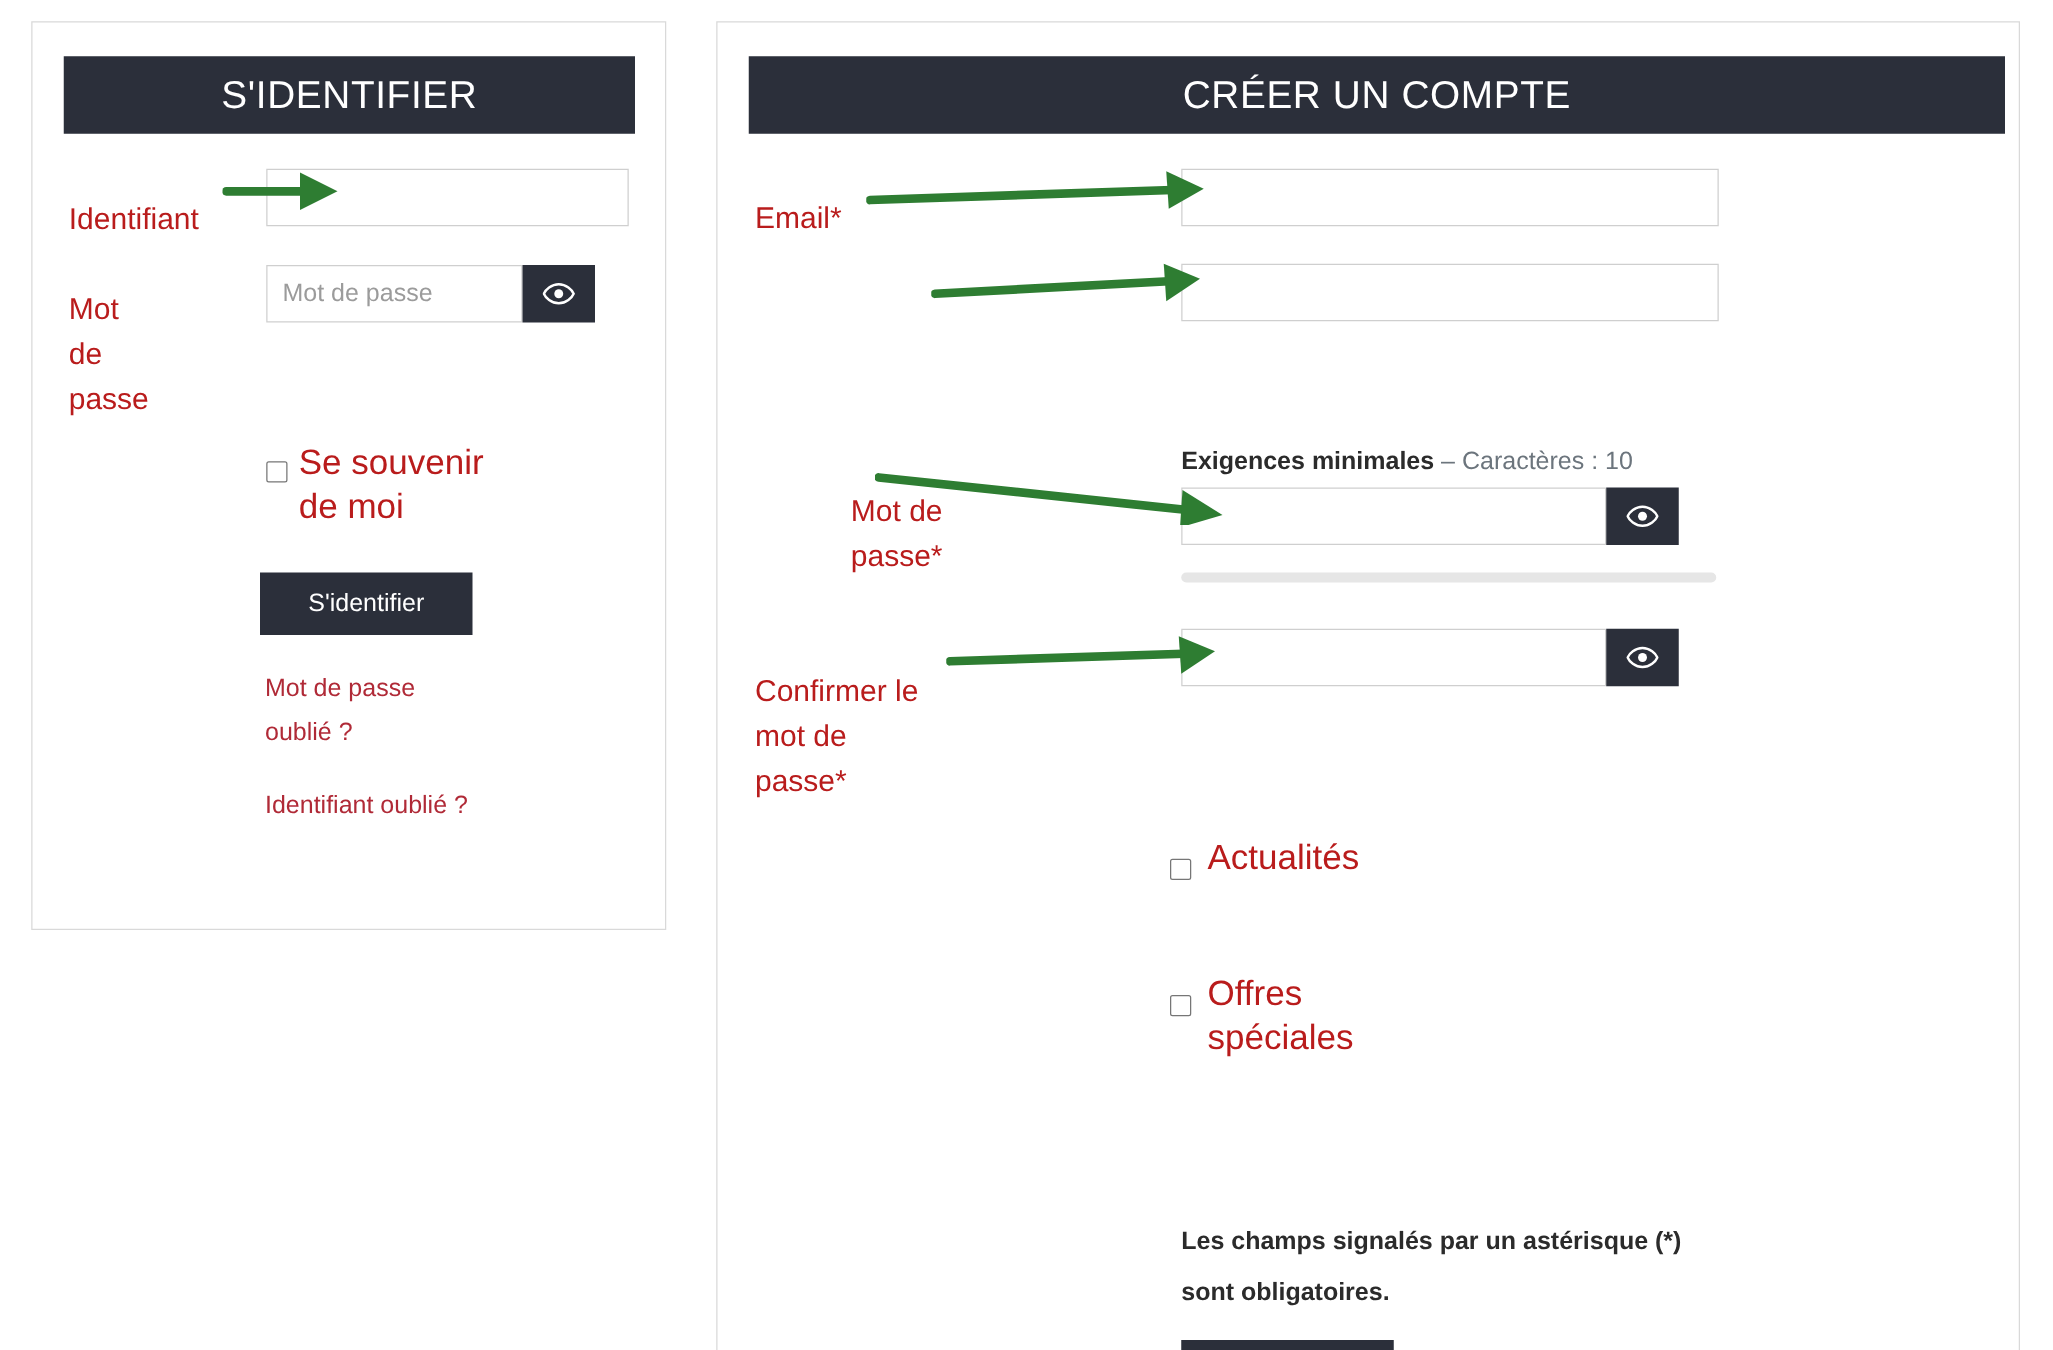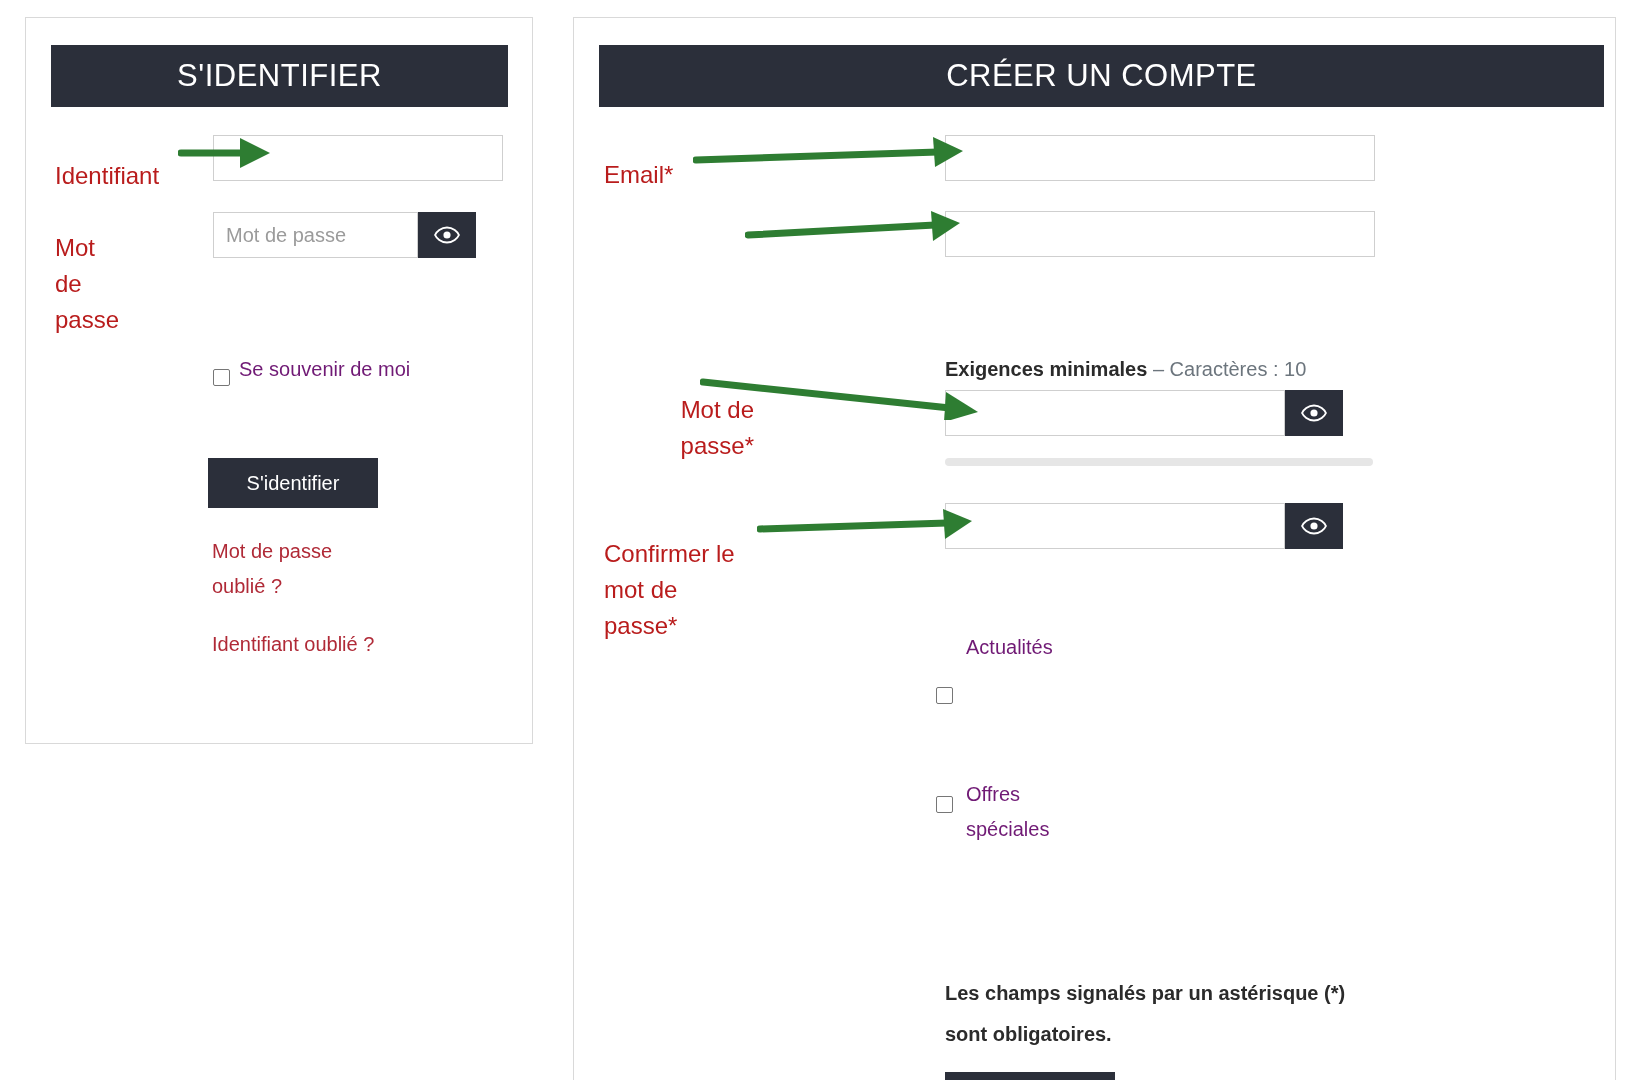--- a/index.html
+++ b/index.html
@@ -113,23 +113,23 @@
     position: absolute;
     width: 17px;
     height: 17px;
     border: 1px solid #767676;
     background: #ffffff;
     box-sizing: border-box;
     border-radius: 2px;
   }
   .checkbox-label {
     position: absolute;
-    font-size: 20px;
+    font-size: 28px;
     line-height: 35px;
-    color: #701a75;
+    color: #b91c1c;
   }
 
   .dark-button {
     position: absolute;
     background: #2b2f3a;
     color: #ffffff;
     border: none;
     font-size: 20px;
     font-family: "Liberation Sans", sans-serif;
     cursor: pointer;
@@ -195,21 +195,21 @@
     border-radius: 4px;
   }
 
   #reg-password-confirm-label { left: 604px; top: 516px; width: 150px; }
   #reg-password-confirm-input { left: 945px; top: 503px; width: 340px; }
   #reg-password-confirm-eye   { left: 1285px; top: 503px; }
 
   #newsletter-label { left: 604px; top: 688px; width: 160px; }
 
   #news-cb-1    { left: 936px; top: 687px; }
-  #news-label-1 { left: 966px; top: 630px; width: 60px; }
+  #news-label-1 { left: 966px; top: 668px; width: 60px; }
   #news-cb-2    { left: 936px; top: 796px; }
   #news-label-2 { left: 966px; top: 777px; width: 60px; }
 
   #required-note {
     position: absolute;
     left: 945px;
     top: 973px;
     width: 430px;
     font-size: 20px;
     line-height: 41px;

